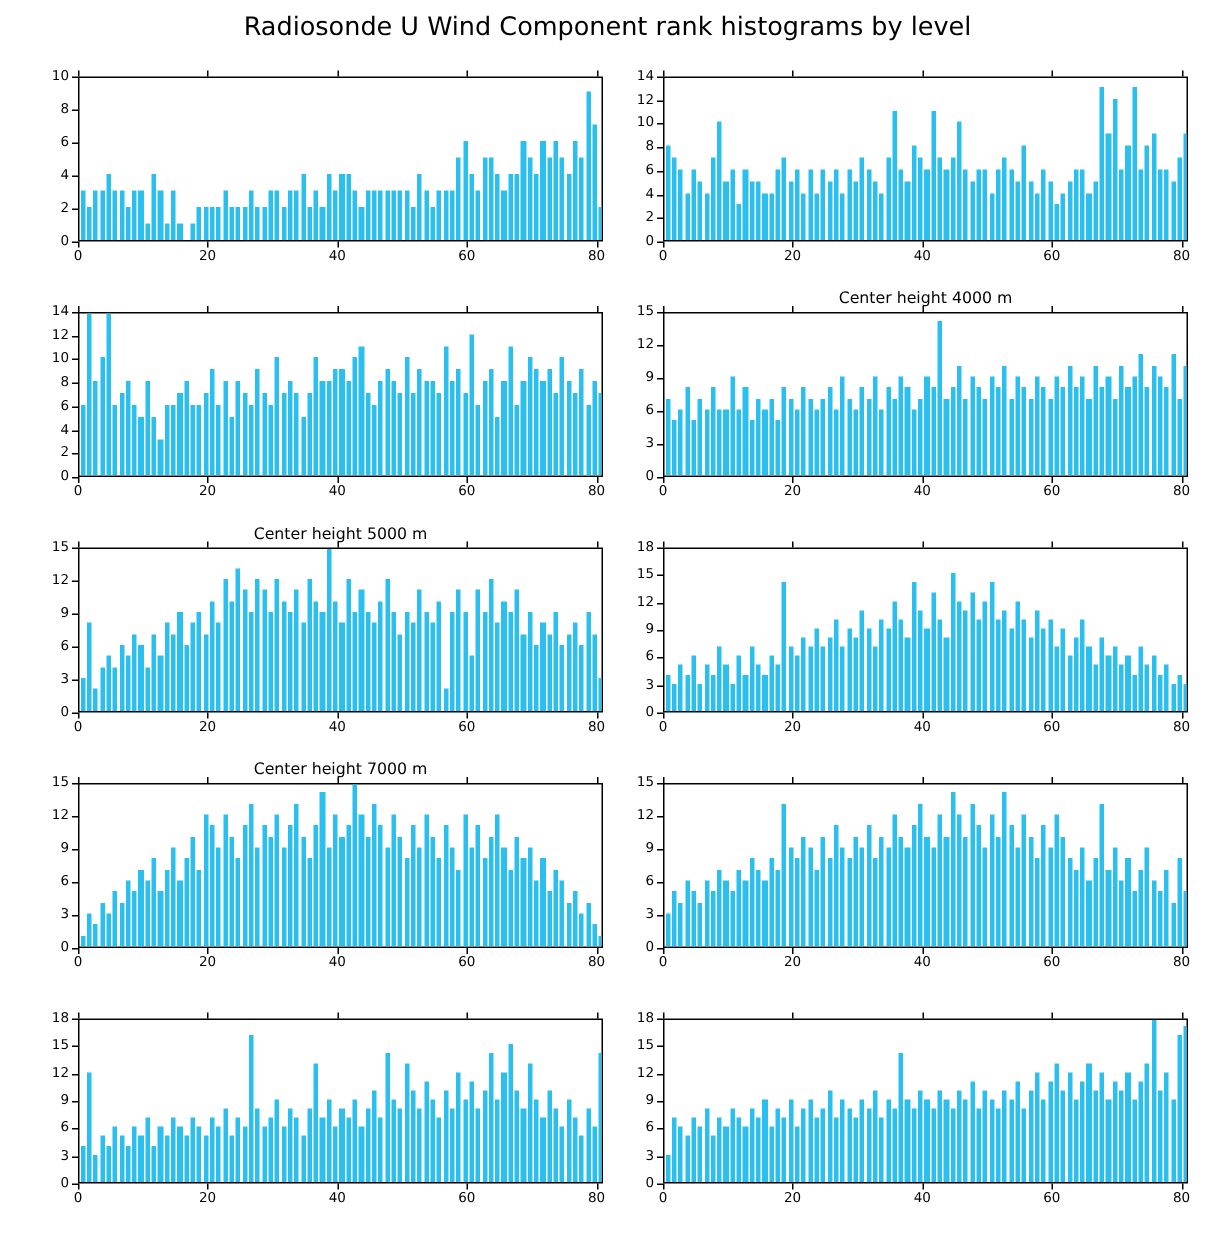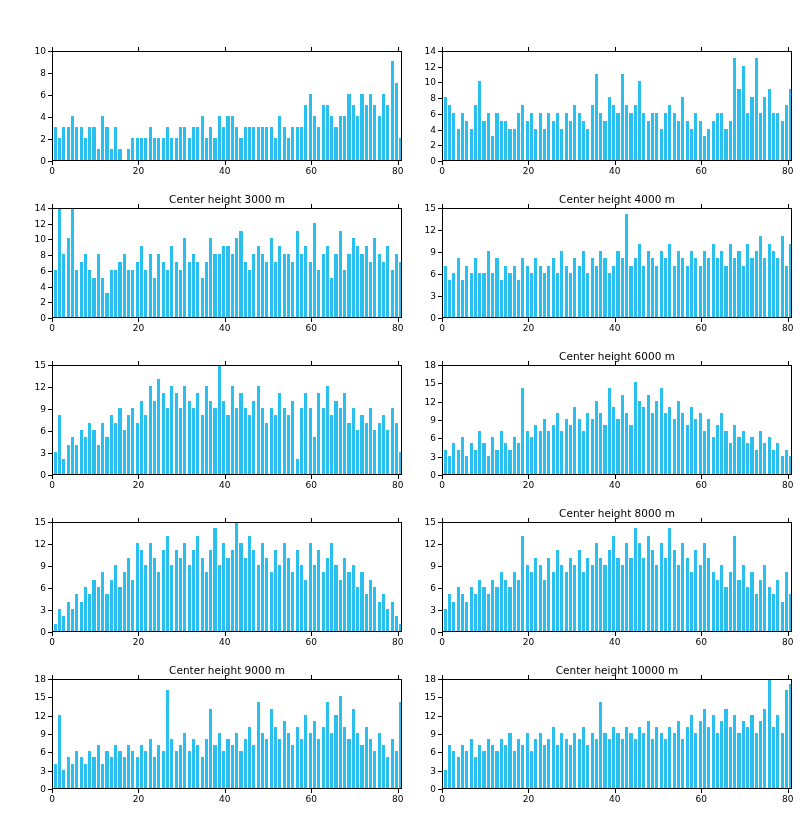--- a/index.html
+++ b/index.html
@@ -98,20 +98,21 @@
   .xtick-top {
     position: absolute;
     width: 1px;
     background: #000;
   }
 </style>
 </head>
 <body>
 
 <div id="page">
+  <div class="main-title">Radiosonde U Wind Component rank histograms by level</div>
   <div class="grid" id="grid">
       <div class="panel" style="left: 22px; top: 0px; width: 390px; height: 156px;">
         <div class="axis-area" style="left: 30px; top: 15px; width: 350px; height: 110px;">
           <div class="bars">
             <div class="bar" style="left: 0.604938px; width: 3.11111px; height: 33px;"></div>
             <div class="bar" style="left: 4.92593px; width: 3.11111px; height: 22px;"></div>
             <div class="bar" style="left: 9.24691px; width: 3.11111px; height: 33px;"></div>
             <div class="bar" style="left: 13.5679px; width: 3.11111px; height: 33px;"></div>
             <div class="bar" style="left: 17.8889px; width: 3.11111px; height: 44px;"></div>
             <div class="bar" style="left: 22.2099px; width: 3.11111px; height: 33px;"></div>
@@ -332,21 +333,20 @@
         <div class="xtick-top" style="left: 202.84px; top: 11px; height: 4px;"></div>
         <div class="xtick-label" style="left: 202.84px; top: 130px;">40</div>
         <div class="xtick-mark" style="left: 289.259px; top: 125px; height: 4px;"></div>
         <div class="xtick-top" style="left: 289.259px; top: 11px; height: 4px;"></div>
         <div class="xtick-label" style="left: 289.259px; top: 130px;">60</div>
         <div class="xtick-mark" style="left: 375.679px; top: 125px; height: 4px;"></div>
         <div class="xtick-top" style="left: 375.679px; top: 11px; height: 4px;"></div>
         <div class="xtick-label" style="left: 375.679px; top: 130px;">80</div>
       </div>
       <div class="panel" style="left: 22px; top: 157px; width: 390px; height: 156px;">
-        <div class="panel-title" style="left: 30px; width: 350px;">Center height 3000 m</div>
         <div class="axis-area" style="left: 30px; top: 15px; width: 350px; height: 110px;">
           <div class="bars">
             <div class="bar" style="left: 0.604938px; width: 3.11111px; height: 47.1429px;"></div>
             <div class="bar" style="left: 4.92593px; width: 3.11111px; height: 110px;"></div>
             <div class="bar" style="left: 9.24691px; width: 3.11111px; height: 62.8571px;"></div>
             <div class="bar" style="left: 13.5679px; width: 3.11111px; height: 78.5714px;"></div>
             <div class="bar" style="left: 17.8889px; width: 3.11111px; height: 110px;"></div>
             <div class="bar" style="left: 22.2099px; width: 3.11111px; height: 47.1429px;"></div>
             <div class="bar" style="left: 26.5309px; width: 3.11111px; height: 55px;"></div>
             <div class="bar" style="left: 30.8519px; width: 3.11111px; height: 62.8571px;"></div>
@@ -566,20 +566,21 @@
         <div class="xtick-top" style="left: 202.84px; top: 11px; height: 4px;"></div>
         <div class="xtick-label" style="left: 202.84px; top: 130px;">40</div>
         <div class="xtick-mark" style="left: 289.259px; top: 125px; height: 4px;"></div>
         <div class="xtick-top" style="left: 289.259px; top: 11px; height: 4px;"></div>
         <div class="xtick-label" style="left: 289.259px; top: 130px;">60</div>
         <div class="xtick-mark" style="left: 375.679px; top: 125px; height: 4px;"></div>
         <div class="xtick-top" style="left: 375.679px; top: 11px; height: 4px;"></div>
         <div class="xtick-label" style="left: 375.679px; top: 130px;">80</div>
       </div>
       <div class="panel" style="left: 22px; top: 314px; width: 390px; height: 156px;">
+        <div class="panel-title" style="left: 30px; width: 350px;">Center height 5000 m</div>
         <div class="axis-area" style="left: 30px; top: 15px; width: 350px; height: 110px;">
           <div class="bars">
             <div class="bar" style="left: 0.604938px; width: 3.11111px; height: 22px;"></div>
             <div class="bar" style="left: 4.92593px; width: 3.11111px; height: 58.6667px;"></div>
             <div class="bar" style="left: 9.24691px; width: 3.11111px; height: 14.6667px;"></div>
             <div class="bar" style="left: 13.5679px; width: 3.11111px; height: 29.3333px;"></div>
             <div class="bar" style="left: 17.8889px; width: 3.11111px; height: 36.6667px;"></div>
             <div class="bar" style="left: 22.2099px; width: 3.11111px; height: 29.3333px;"></div>
             <div class="bar" style="left: 26.5309px; width: 3.11111px; height: 44px;"></div>
             <div class="bar" style="left: 30.8519px; width: 3.11111px; height: 36.6667px;"></div>
@@ -680,21 +681,20 @@
         <div class="xtick-top" style="left: 202.84px; top: 11px; height: 4px;"></div>
         <div class="xtick-label" style="left: 202.84px; top: 130px;">40</div>
         <div class="xtick-mark" style="left: 289.259px; top: 125px; height: 4px;"></div>
         <div class="xtick-top" style="left: 289.259px; top: 11px; height: 4px;"></div>
         <div class="xtick-label" style="left: 289.259px; top: 130px;">60</div>
         <div class="xtick-mark" style="left: 375.679px; top: 125px; height: 4px;"></div>
         <div class="xtick-top" style="left: 375.679px; top: 11px; height: 4px;"></div>
         <div class="xtick-label" style="left: 375.679px; top: 130px;">80</div>
       </div>
       <div class="panel" style="left: 412px; top: 314px; width: 390px; height: 156px;">
-        <div class="panel-title" style="left: 30px; width: 350px;">Center height 6000 m</div>
         <div class="axis-area" style="left: 30px; top: 15px; width: 350px; height: 110px;">
           <div class="bars">
             <div class="bar" style="left: 0.604938px; width: 3.11111px; height: 24.4444px;"></div>
             <div class="bar" style="left: 4.92593px; width: 3.11111px; height: 18.3333px;"></div>
             <div class="bar" style="left: 9.24691px; width: 3.11111px; height: 30.5556px;"></div>
             <div class="bar" style="left: 13.5679px; width: 3.11111px; height: 24.4444px;"></div>
             <div class="bar" style="left: 17.8889px; width: 3.11111px; height: 36.6667px;"></div>
             <div class="bar" style="left: 22.2099px; width: 3.11111px; height: 18.3333px;"></div>
             <div class="bar" style="left: 26.5309px; width: 3.11111px; height: 30.5556px;"></div>
             <div class="bar" style="left: 30.8519px; width: 3.11111px; height: 24.4444px;"></div>
@@ -797,20 +797,21 @@
         <div class="xtick-top" style="left: 202.84px; top: 11px; height: 4px;"></div>
         <div class="xtick-label" style="left: 202.84px; top: 130px;">40</div>
         <div class="xtick-mark" style="left: 289.259px; top: 125px; height: 4px;"></div>
         <div class="xtick-top" style="left: 289.259px; top: 11px; height: 4px;"></div>
         <div class="xtick-label" style="left: 289.259px; top: 130px;">60</div>
         <div class="xtick-mark" style="left: 375.679px; top: 125px; height: 4px;"></div>
         <div class="xtick-top" style="left: 375.679px; top: 11px; height: 4px;"></div>
         <div class="xtick-label" style="left: 375.679px; top: 130px;">80</div>
       </div>
       <div class="panel" style="left: 22px; top: 471px; width: 390px; height: 156px;">
+        <div class="panel-title" style="left: 30px; width: 350px;">Center height 7000 m</div>
         <div class="axis-area" style="left: 30px; top: 15px; width: 350px; height: 110px;">
           <div class="bars">
             <div class="bar" style="left: 0.604938px; width: 3.11111px; height: 7.33333px;"></div>
             <div class="bar" style="left: 4.92593px; width: 3.11111px; height: 22px;"></div>
             <div class="bar" style="left: 9.24691px; width: 3.11111px; height: 14.6667px;"></div>
             <div class="bar" style="left: 13.5679px; width: 3.11111px; height: 29.3333px;"></div>
             <div class="bar" style="left: 17.8889px; width: 3.11111px; height: 22px;"></div>
             <div class="bar" style="left: 22.2099px; width: 3.11111px; height: 36.6667px;"></div>
             <div class="bar" style="left: 26.5309px; width: 3.11111px; height: 29.3333px;"></div>
             <div class="bar" style="left: 30.8519px; width: 3.11111px; height: 44px;"></div>
@@ -911,21 +912,20 @@
         <div class="xtick-top" style="left: 202.84px; top: 11px; height: 4px;"></div>
         <div class="xtick-label" style="left: 202.84px; top: 130px;">40</div>
         <div class="xtick-mark" style="left: 289.259px; top: 125px; height: 4px;"></div>
         <div class="xtick-top" style="left: 289.259px; top: 11px; height: 4px;"></div>
         <div class="xtick-label" style="left: 289.259px; top: 130px;">60</div>
         <div class="xtick-mark" style="left: 375.679px; top: 125px; height: 4px;"></div>
         <div class="xtick-top" style="left: 375.679px; top: 11px; height: 4px;"></div>
         <div class="xtick-label" style="left: 375.679px; top: 130px;">80</div>
       </div>
       <div class="panel" style="left: 412px; top: 471px; width: 390px; height: 156px;">
-        <div class="panel-title" style="left: 30px; width: 350px;">Center height 8000 m</div>
         <div class="axis-area" style="left: 30px; top: 15px; width: 350px; height: 110px;">
           <div class="bars">
             <div class="bar" style="left: 0.604938px; width: 3.11111px; height: 22px;"></div>
             <div class="bar" style="left: 4.92593px; width: 3.11111px; height: 36.6667px;"></div>
             <div class="bar" style="left: 9.24691px; width: 3.11111px; height: 29.3333px;"></div>
             <div class="bar" style="left: 13.5679px; width: 3.11111px; height: 44px;"></div>
             <div class="bar" style="left: 17.8889px; width: 3.11111px; height: 36.6667px;"></div>
             <div class="bar" style="left: 22.2099px; width: 3.11111px; height: 29.3333px;"></div>
             <div class="bar" style="left: 26.5309px; width: 3.11111px; height: 44px;"></div>
             <div class="bar" style="left: 30.8519px; width: 3.11111px; height: 36.6667px;"></div>
@@ -1026,21 +1026,20 @@
         <div class="xtick-top" style="left: 202.84px; top: 11px; height: 4px;"></div>
         <div class="xtick-label" style="left: 202.84px; top: 130px;">40</div>
         <div class="xtick-mark" style="left: 289.259px; top: 125px; height: 4px;"></div>
         <div class="xtick-top" style="left: 289.259px; top: 11px; height: 4px;"></div>
         <div class="xtick-label" style="left: 289.259px; top: 130px;">60</div>
         <div class="xtick-mark" style="left: 375.679px; top: 125px; height: 4px;"></div>
         <div class="xtick-top" style="left: 375.679px; top: 11px; height: 4px;"></div>
         <div class="xtick-label" style="left: 375.679px; top: 130px;">80</div>
       </div>
       <div class="panel" style="left: 22px; top: 628px; width: 390px; height: 156px;">
-        <div class="panel-title" style="left: 30px; width: 350px;">Center height 9000 m</div>
         <div class="axis-area" style="left: 30px; top: 15px; width: 350px; height: 110px;">
           <div class="bars">
             <div class="bar" style="left: 0.604938px; width: 3.11111px; height: 24.4444px;"></div>
             <div class="bar" style="left: 4.92593px; width: 3.11111px; height: 73.3333px;"></div>
             <div class="bar" style="left: 9.24691px; width: 3.11111px; height: 18.3333px;"></div>
             <div class="bar" style="left: 13.5679px; width: 3.11111px; height: 30.5556px;"></div>
             <div class="bar" style="left: 17.8889px; width: 3.11111px; height: 24.4444px;"></div>
             <div class="bar" style="left: 22.2099px; width: 3.11111px; height: 36.6667px;"></div>
             <div class="bar" style="left: 26.5309px; width: 3.11111px; height: 30.5556px;"></div>
             <div class="bar" style="left: 30.8519px; width: 3.11111px; height: 24.4444px;"></div>
@@ -1143,21 +1142,20 @@
         <div class="xtick-top" style="left: 202.84px; top: 11px; height: 4px;"></div>
         <div class="xtick-label" style="left: 202.84px; top: 130px;">40</div>
         <div class="xtick-mark" style="left: 289.259px; top: 125px; height: 4px;"></div>
         <div class="xtick-top" style="left: 289.259px; top: 11px; height: 4px;"></div>
         <div class="xtick-label" style="left: 289.259px; top: 130px;">60</div>
         <div class="xtick-mark" style="left: 375.679px; top: 125px; height: 4px;"></div>
         <div class="xtick-top" style="left: 375.679px; top: 11px; height: 4px;"></div>
         <div class="xtick-label" style="left: 375.679px; top: 130px;">80</div>
       </div>
       <div class="panel" style="left: 412px; top: 628px; width: 390px; height: 156px;">
-        <div class="panel-title" style="left: 30px; width: 350px;">Center height 10000 m</div>
         <div class="axis-area" style="left: 30px; top: 15px; width: 350px; height: 110px;">
           <div class="bars">
             <div class="bar" style="left: 0.604938px; width: 3.11111px; height: 18.3333px;"></div>
             <div class="bar" style="left: 4.92593px; width: 3.11111px; height: 42.7778px;"></div>
             <div class="bar" style="left: 9.24691px; width: 3.11111px; height: 36.6667px;"></div>
             <div class="bar" style="left: 13.5679px; width: 3.11111px; height: 30.5556px;"></div>
             <div class="bar" style="left: 17.8889px; width: 3.11111px; height: 42.7778px;"></div>
             <div class="bar" style="left: 22.2099px; width: 3.11111px; height: 36.6667px;"></div>
             <div class="bar" style="left: 26.5309px; width: 3.11111px; height: 48.8889px;"></div>
             <div class="bar" style="left: 30.8519px; width: 3.11111px; height: 30.5556px;"></div>

